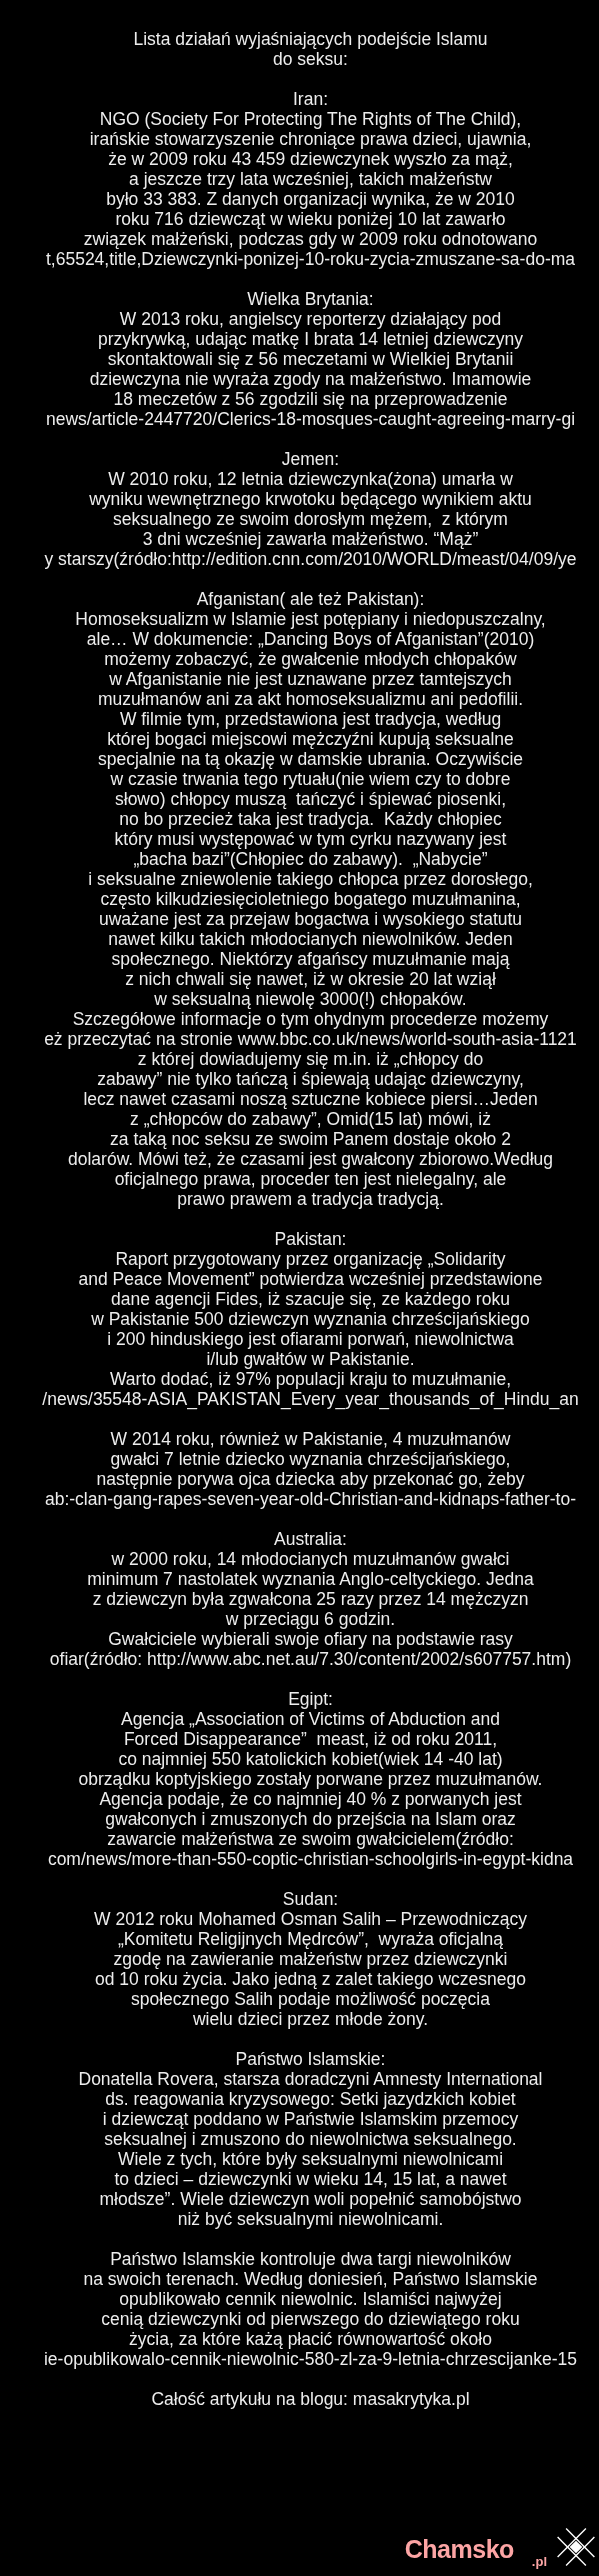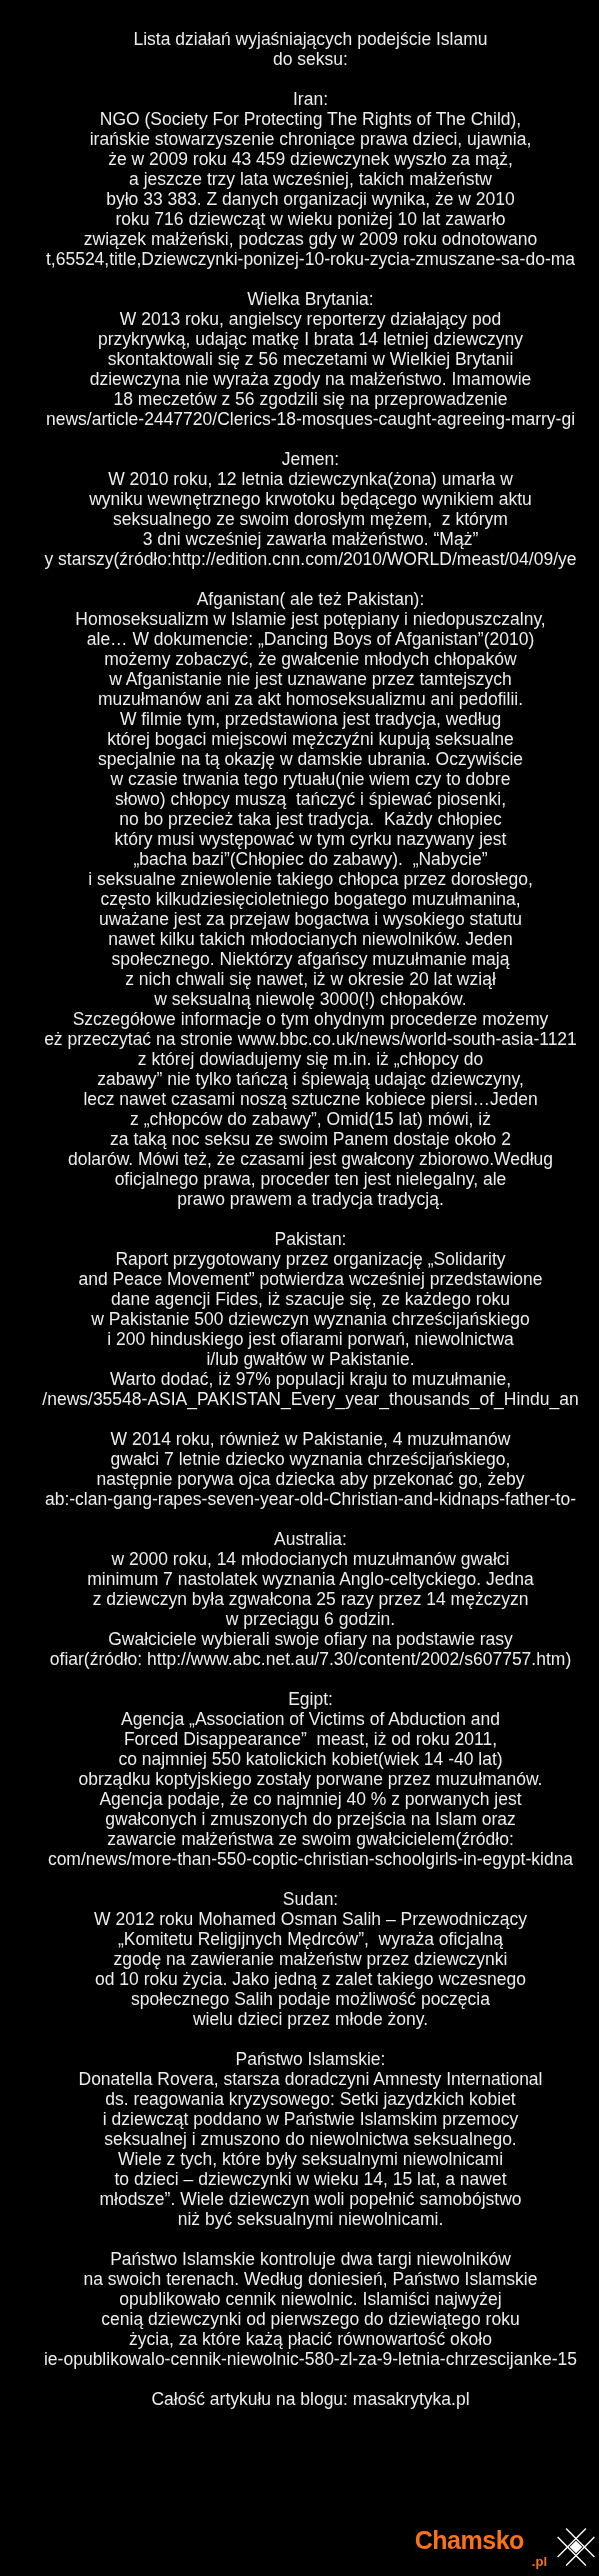--- a/index.html
+++ b/index.html
@@ -21,31 +21,32 @@
   .line, .heading {
     white-space: pre;
     height: 20px;
     overflow: visible;
   }
   .blank { height: 20px; }
   #logo {
     position: absolute;
     right: 2px; bottom: 4px;
     display: flex;
-    color: #f97316;
+    align-items: center;
+    color: #fca5a5;
   }
   #logo .brand {
     font-weight: bold;
     font-size: 25px;
     letter-spacing: -0.5px;
   }
   #logo .tld {
     font-size: 13px;
     font-weight: bold;
-    margin-left: 8px;
+    margin-left: 18px;
     align-self: flex-end;
     padding-bottom: 3px;
   }
   #logo .glyph { margin-left: 8px; }
 </style>
 </head>
 <body>
 
 <div id="article">
     <div class="line">Lista działań wyjaśniających podejście Islamu</div>

